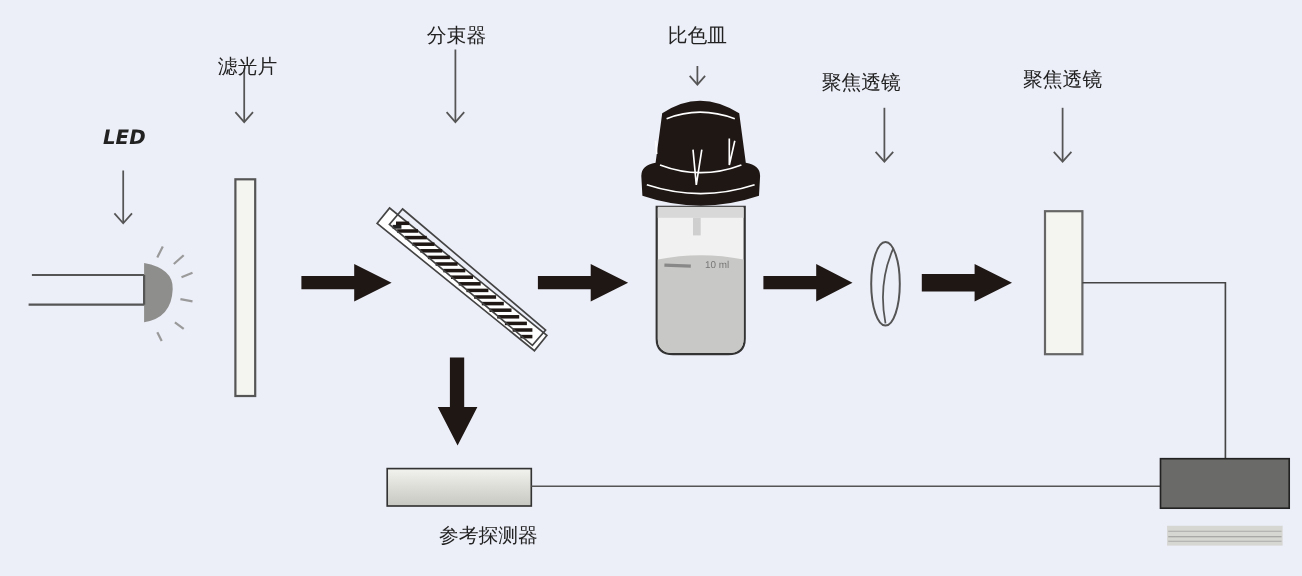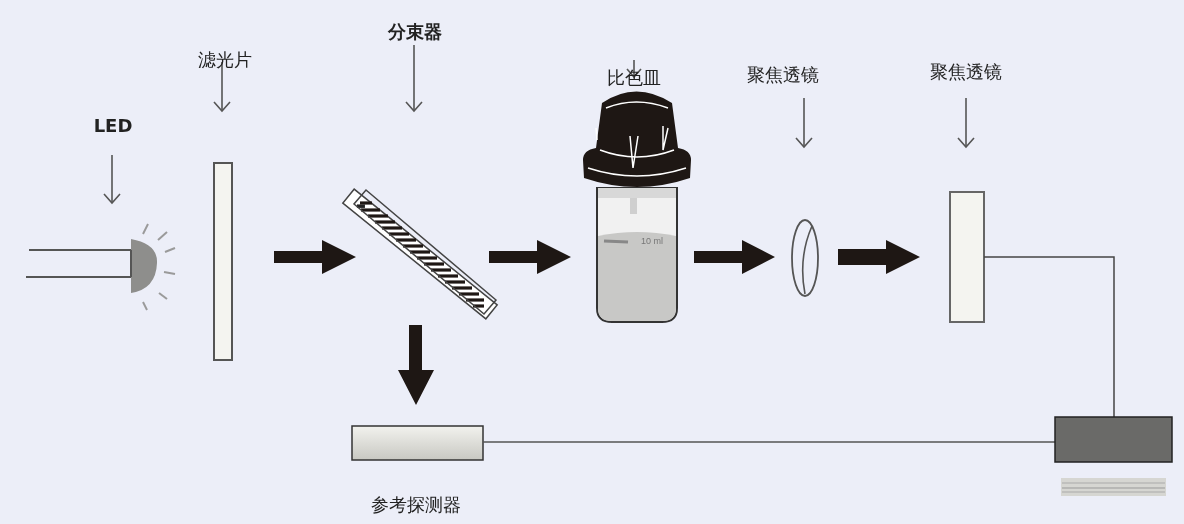--- a/index.html
+++ b/index.html
@@ -132,19 +132,19 @@
 
   <rect x="1055" y="417" width="117" height="45" fill="#6a6a68" stroke="#222" stroke-width="1.5"></rect>
   <g>
     <rect x="1061" y="478" width="105" height="18" fill="#d6d6d2"></rect>
     <line x1="1062" y1="483" x2="1165" y2="483" stroke="#aaa" stroke-width="1"></line>
     <line x1="1062" y1="488" x2="1165" y2="488" stroke="#999" stroke-width="1"></line>
     <line x1="1062" y1="492" x2="1165" y2="492" stroke="#aaa" stroke-width="1"></line>
   </g>
 </svg>
 
-<div class="label" style="left:113px; top:115px; font-weight:bold;">LED</div>
+<div class="label" style="left:113px; top:115px; font-weight:bold;font-style:italic;">LED</div>
 <div class="label" style="left:225px; top:48px;">滤光片</div>
-<div class="label" style="left:415px; top:20px;font-weight:bold;">分束器</div>
-<div class="label" style="left:634px; top:20px;margin-top:46px;">比色皿</div>
+<div class="label" style="left:415px; top:20px;">分束器</div>
+<div class="label" style="left:634px; top:20px;">比色皿</div>
 <div class="label" style="left:783px; top:63px;">聚焦透镜</div>
 <div class="label" style="left:966px; top:60px;">聚焦透镜</div>
-<div class="label" style="left:416px; top:475px;margin-top:18px;">参考探测器</div>
+<div class="label" style="left:444px; top:475px;">参考探测器</div>
 
 </body></html>

